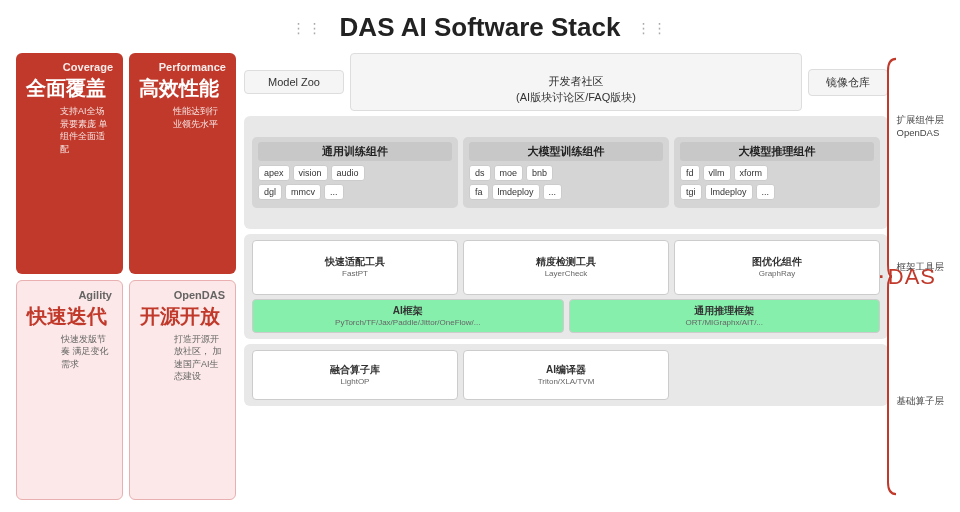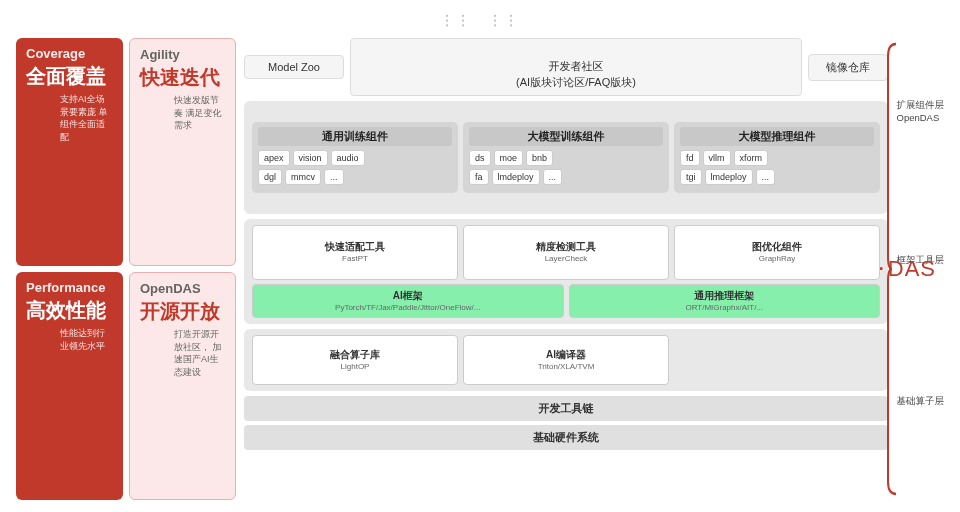--- a/index.html
+++ b/index.html
@@ -67,24 +67,25 @@
     }
     .card-red {
       background: #c0392b;
       color: #fff;
     }
     .card-light {
       background: #fce8e8;
       border: 1px solid #e8b0b0;
     }
     .card-title-en {
-      font-size: 13px;
+      font-size: 11px;
       font-weight: 600;
       color: #fff;
       opacity: 0.9;
+      text-align: right;
     }
     .card-light .card-title-en {
       color: #555;
     }
     .card-title-zh {
       font-size: 20px;
       font-weight: bold;
       color: #fff;
       line-height: 1.1;
     }
@@ -314,47 +315,48 @@
       gap: 3px;
     }
   </style>
 </head>
 <body>
 
 <div class="page">
 
   <div class="title-row">
     <span class="dots-icon">⋮⋮</span>
+    <span class="title-text">DAS AI Software Stack</span>
     <span class="dots-icon">⋮⋮</span>
   </div>
 
   <div class="main-content">
 
     <div class="left-panel">
 
       <div class="card card-red">
         <span class="card-title-en">Coverage</span>
         <span class="card-title-zh">全面覆盖</span>
         <span class="card-desc">支持AI全场景要素庞
 单组件全面适配</span>
       </div>
 
+      <div class="card card-red">
+        <span class="card-title-en">Performance</span>
+        <span class="card-title-zh">高效性能</span>
+        <span class="card-desc">性能达到行业领先水平</span>
+      </div>
+
       <div class="card card-light">
         <span class="card-title-en">Agility</span>
         <span class="card-title-zh">快速迭代</span>
         <span class="card-desc">快速发版节奏
 满足变化需求</span>
       </div>
 
-      <div class="card card-red">
-        <span class="card-title-en">Performance</span>
-        <span class="card-title-zh">高效性能</span>
-        <span class="card-desc">性能达到行业领先水平</span>
-      </div>
-
       <div class="card card-light">
         <span class="card-title-en">OpenDAS</span>
         <span class="card-title-zh">开源开放</span>
         <span class="card-desc">打造开源开放社区，
 加速国产AI生态建设</span>
       </div>
     </div>
 
     <div class="right-wrapper">
 
@@ -453,24 +455,20 @@
               <div class="fw-box-title">融合算子库</div>
               <div class="fw-box-sub">LightOP</div>
             </div>
             <div class="compute-box">
               <div class="fw-box-title">AI编译器</div>
               <div class="fw-box-sub">Triton/XLA/TVM</div>
             </div>
           </div>
         </div>
 
-        <div class="bottom-bars">
-          <div class="bottom-bar">开发工具链</div>
-          <div class="bottom-bar">基础硬件系统</div>
-        </div>
 
       </div>
 
       <div class="right-labels-col">
 
         <svg class="brace-svg-container" style="position:absolute;left:-6px;top:0;bottom:0;height:100%;width:12px;" viewBox="0 0 12 380" preserveAspectRatio="none">
           <path d="M10,5 Q2,5 2,15 L2,180 Q2,190 6,190 Q2,190 2,200 L2,365 Q2,375 10,375" stroke="#c0392b" stroke-width="2" fill="none"></path>
         </svg>
 
         <div style="display:flex;flex-direction:column;justify-content:space-between;height:100%;padding:32px 0 55px 8px;align-items:flex-end;">

